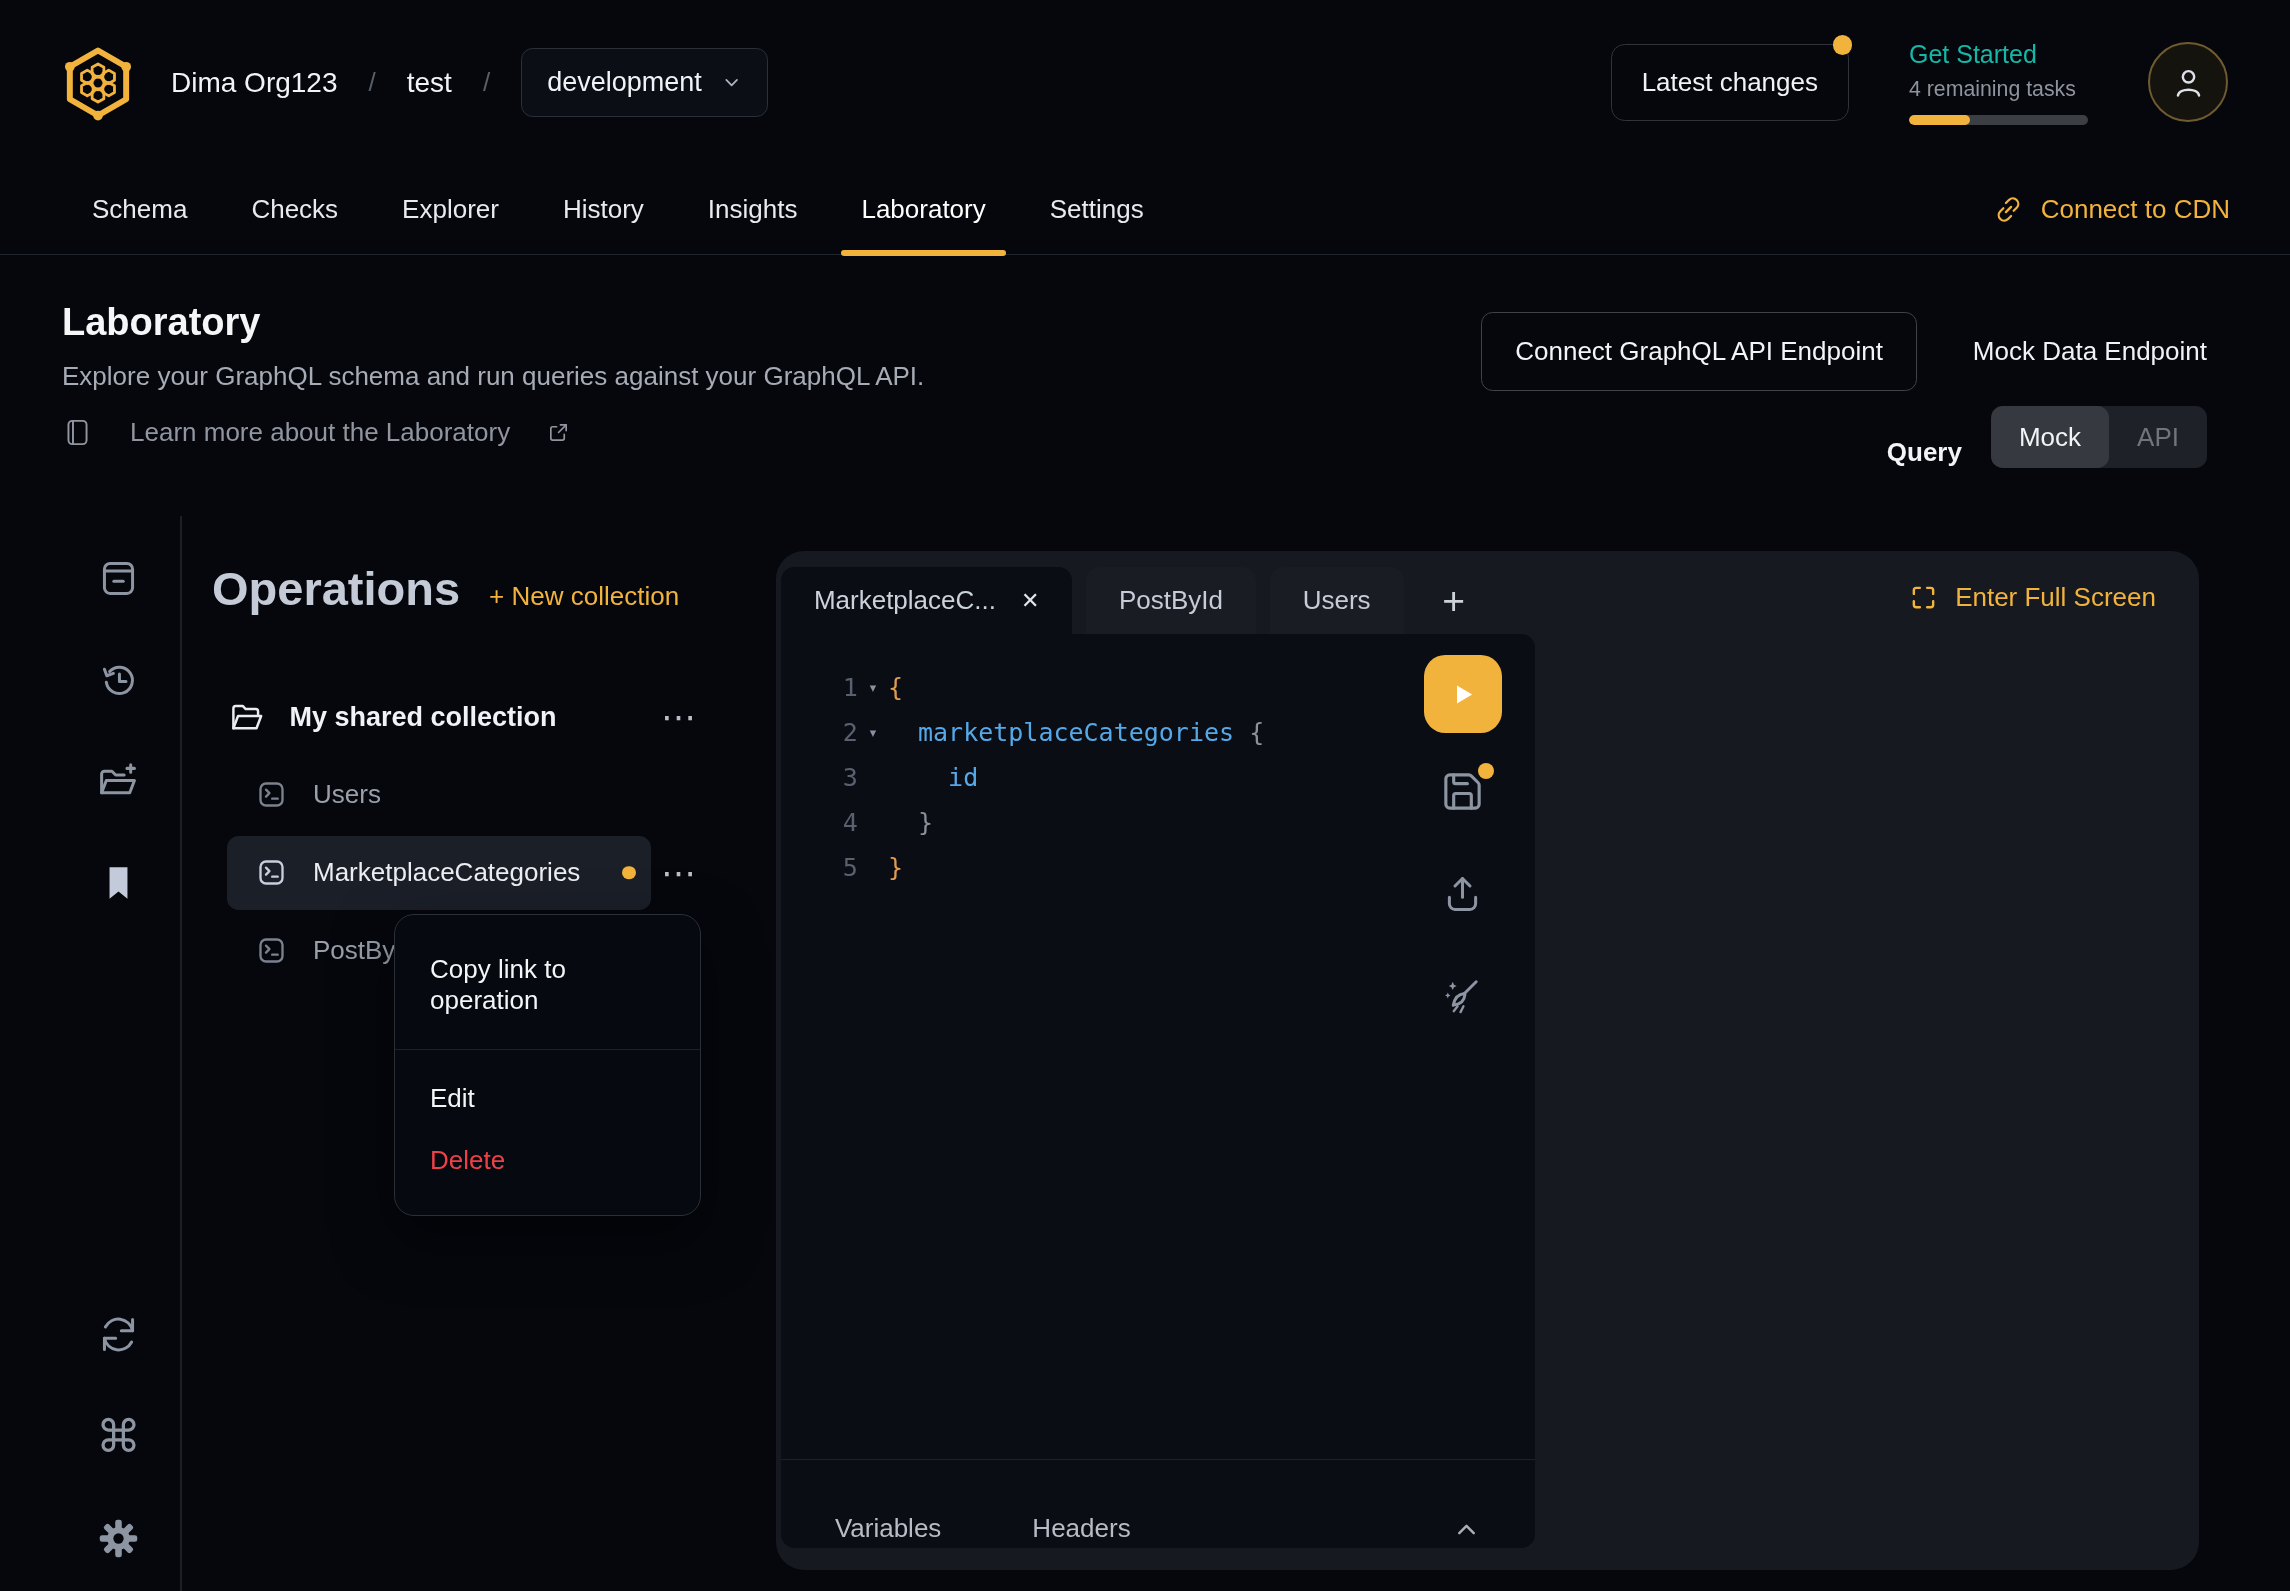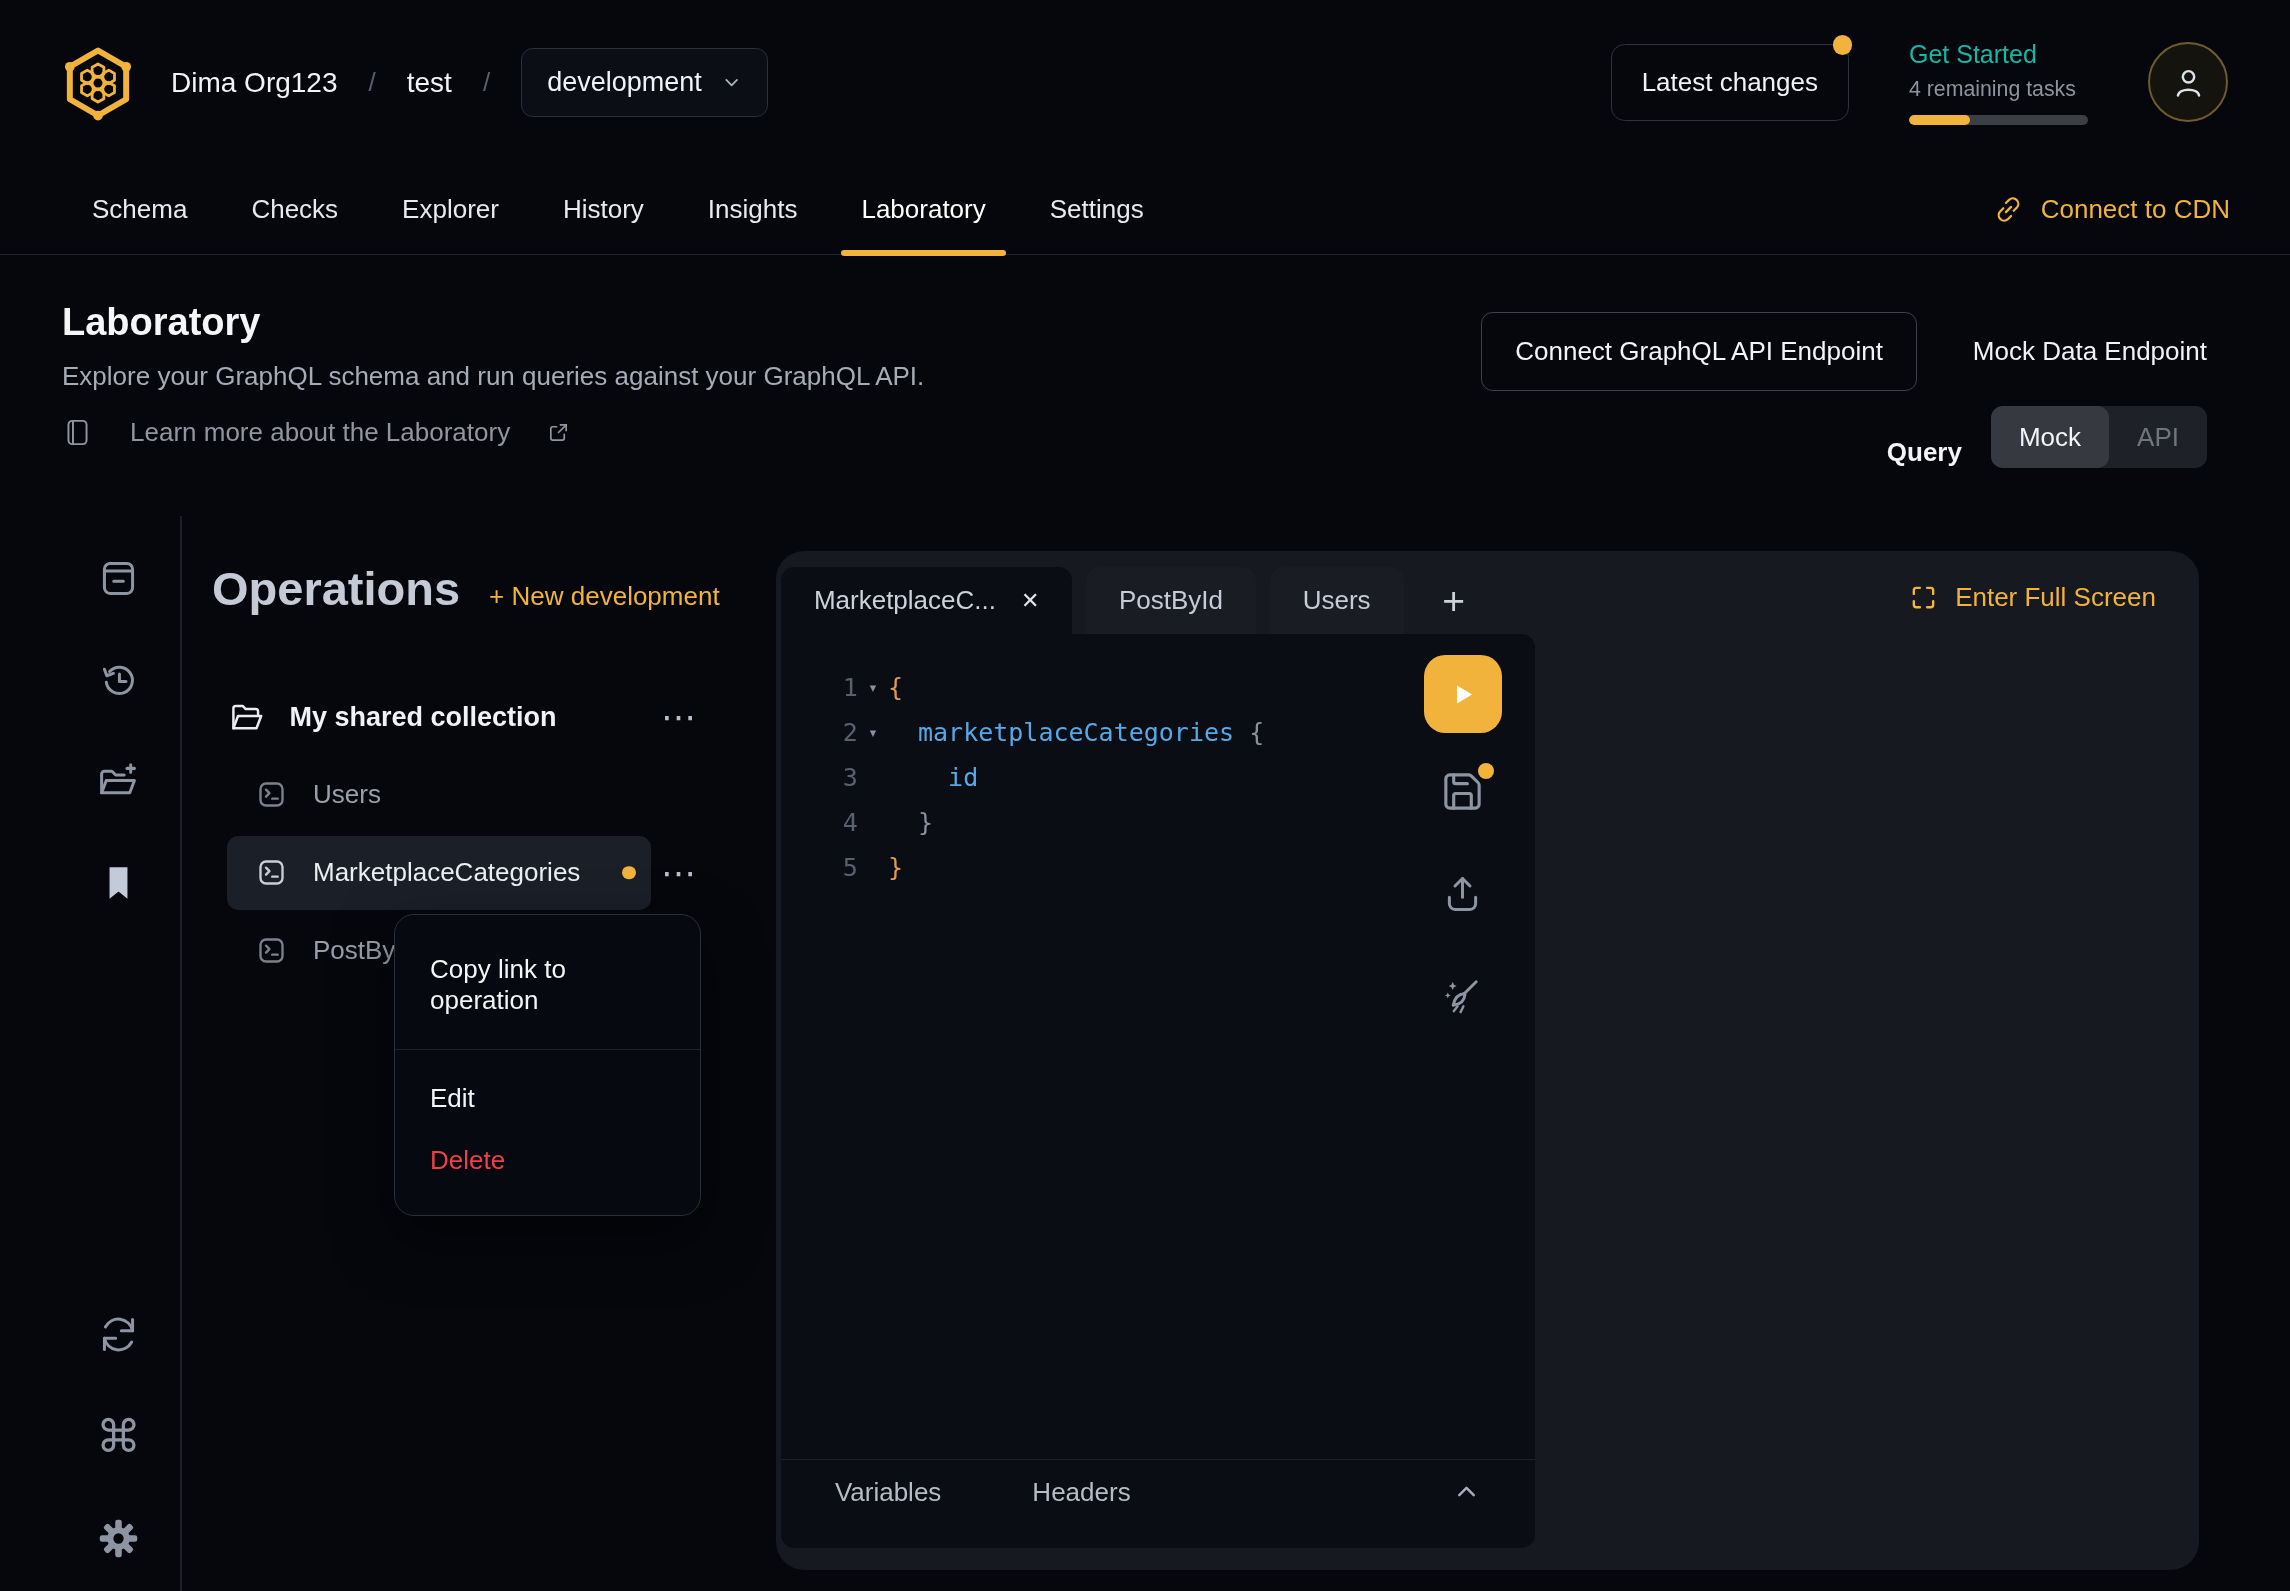--- a/index.html
+++ b/index.html
@@ -119,21 +119,21 @@
   .fold{width:30px;text-align:center;font-size:16.5px;color:#8a91a0;flex:none;cursor:pointer}
   .tok-blue{color:var(--blue)} .tok-orange{color:var(--orange)} .tok-plain{color:#8b919c}
 
   #actions{position:absolute;right:33px;top:21.3px;width:78px;display:flex;flex-direction:column;align-items:center}
   .play{width:78px;height:78px;border-radius:21.3px;background:var(--accent);display:flex;align-items:center;
         justify-content:center;margin-bottom:35px;cursor:pointer}
   .act{position:relative;color:var(--rail);margin-bottom:56px;cursor:pointer}
   .save-dot{position:absolute;top:-5.8px;right:-7.8px;width:16.5px;height:16.5px;border-radius:50%;background:var(--accent)}
 
   #efooter{position:absolute;left:0;right:0;bottom:0;height:89px;border-top:1.9px solid #1d212a;
-           display:flex;align-items:flex-start;padding:17px 54px;gap:91px;border-radius:0 0 13.6px 13.6px}
+           display:flex;align-items:flex-end;padding:4px 54px;gap:91px;border-radius:0 0 13.6px 13.6px}
   .ftab{font-size:26px;color:#b7bcc6;cursor:pointer}
   #efooter .chev{margin-left:auto;color:#a9afba;cursor:pointer}
 </style>
 </head>
 <body>
 
 <div id="header">
   <div class="hleft">
     <span class="icon" id="hive-logo">
       <svg width="72" height="78" viewBox="0 0 66 72">
@@ -295,21 +295,21 @@
             <rect x="20.5" y="4" width="7" height="12" rx="2.5" transform="rotate(315 24 24)"></rect>
           </g>
         </g>
         <circle cx="24" cy="24" r="5.5" fill="#05070d"></circle>
       </svg>
     </span>
   </div>
 
 <div id="ops-head">
   <span id="ops-title">Operations</span>
-  <span id="ops-new">+ New development</span>
+  <span id="ops-new">+ New collection</span>
 </div>
 <div id="tree">
   <div class="trow coll-row">
     <span class="icon">
       <svg width="37" height="37" viewBox="0 0 48 48" fill="none" stroke="currentColor" stroke-width="3.2" stroke-linecap="round" stroke-linejoin="round">
           <path d="M7 38V12a3 3 0 0 1 3-3h9l4 4h13a3 3 0 0 1 3 3v4"></path>
           <path d="M7 38l6-16h30l-6 16z"></path>
         </svg>
     </span>
     <span class="coll-label rowlabel">My shared collection</span>

